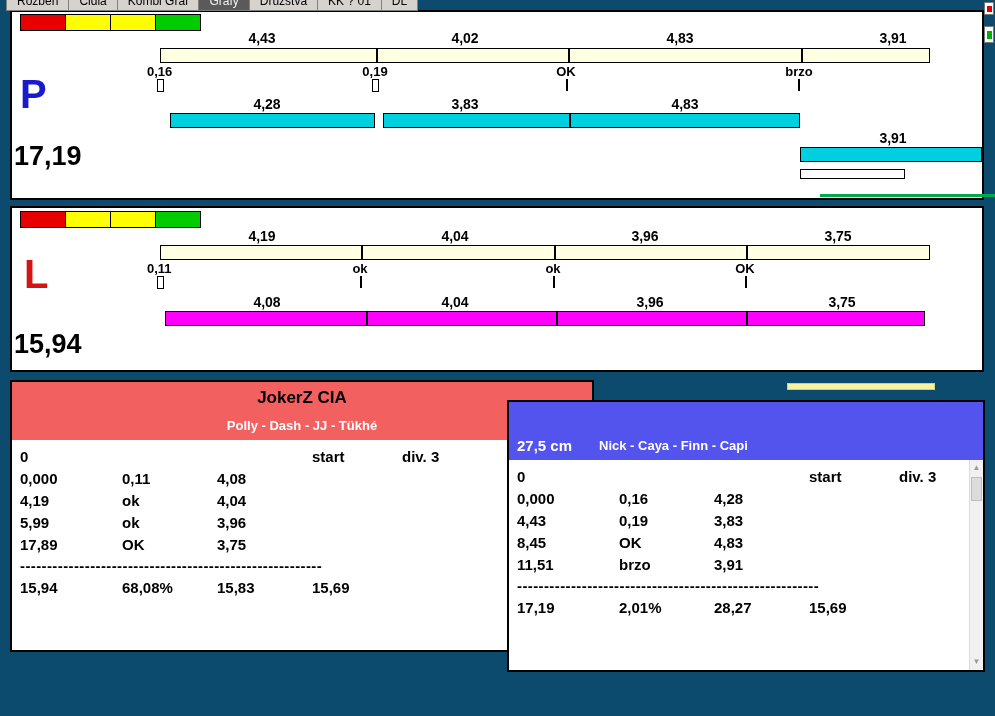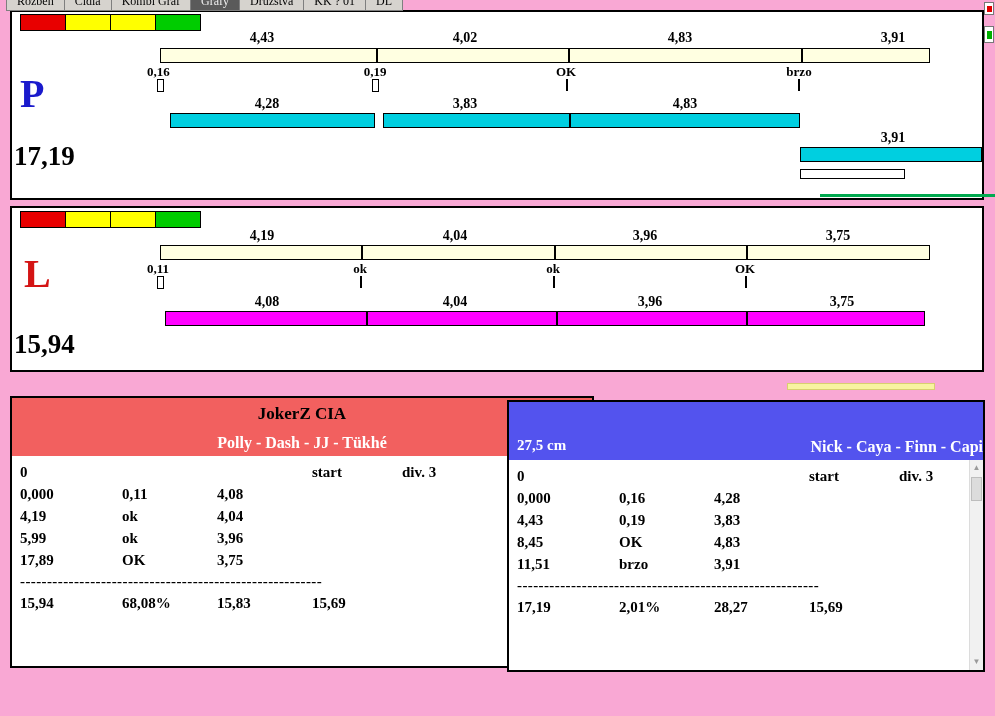--- a/index.html
+++ b/index.html
@@ -1,18 +1,18 @@
 <!DOCTYPE html>
 <html><head>
 <meta charset="utf-8">
 <style>
   *{margin:0;padding:0;box-sizing:border-box}
   html,body{background:#fff}
-  .screen{position:relative;width:995px;height:716px;background:#f9a8d4;overflow:hidden;
-          font-family:Liberation Serif, serif;color:#000}
+  .screen{position:relative;width:995px;height:716px;background:#0c4a6e;overflow:hidden;
+          font-family:Liberation Sans, sans-serif;color:#000}
   .abs{position:absolute}
 
   
   .tabbar{position:absolute;top:-11px;left:6px;height:22px;display:flex;z-index:6}
   .tab{height:22px;line-height:22px;padding:0 10px;font-size:12px;background:#d6d3ce;
        border:1px solid #7f7f7f;border-left:none;white-space:nowrap;cursor:default}
   .tab:first-child{border-left:1px solid #7f7f7f}
   .tab.selected{background:#5a5a5a;color:#f0f0f0}
 
   
@@ -34,21 +34,21 @@
   .letter-p{color:#1a1acc}.letter-l{color:#d41414}
   .lane-total{position:absolute;font-size:27px;font-weight:bold;line-height:28px}
   .white-bar{position:absolute;background:#fff;border:1px solid #000}
   .green-line{position:absolute;left:820px;top:194px;width:175px;height:3px;background:#00a94f}
   .yellow-bar{position:absolute;left:787px;top:383px;width:148px;height:7px;background:#f8f3a0;border:1px solid #d8cf70}
 
   
   .team-header{position:absolute;left:0;top:0;right:0;height:58px}
   .hdr-left{background:#f2605f}.hdr-right{background:#5353ee}
   .team-name{position:absolute;top:6px;left:0;right:0;text-align:center;font-size:17px;font-weight:bold;color:#000}
-  .team-dogs{position:absolute;top:36px;font-size:16px;font-weight:bold;color:#fff;white-space:nowrap}
+  .team-dogs{position:absolute;top:36px;font-size:13px;font-weight:bold;color:#fff;white-space:nowrap}
   .jump-height{position:absolute;top:35px;font-size:15px;font-weight:bold;color:#fff;white-space:nowrap}
   .trow{position:absolute;left:0;right:16px;height:20px;font-weight:bold;font-size:15px}
   .trow span{position:absolute;white-space:nowrap}
   .c1{left:8px}.c2{left:110px}.c3{left:205px}.c4{left:300px}.c5{left:390px}
   .sep{letter-spacing:.4px}
 
   
   .sb{position:absolute;top:58px;bottom:0;right:0;width:14px;background:#f1f1f1;border-left:1px solid #dcdcdc}
   .sb-btn{position:absolute;left:0;width:13px;height:16px;color:#9a9a9a;font-size:8px;text-align:center;line-height:16px;cursor:pointer}
   .sb-up{top:0}.sb-down{bottom:0}
@@ -170,21 +170,21 @@
       <span class="seg-div" style="left:580px"></span>
     </div>
 
     <div class="lane-letter letter-l" style="left:12px;top:46px">L</div>
     <div class="lane-total" style="left:2px;top:122px">15,94</div>
   </div>
 
   <div class="yellow-bar"></div>
 
 
-  <div class="panel" style="left:10px;top:396px;width:584px;height:272px">
+  <div class="panel" style="left:10px;top:380px;width:584px;height:272px">
     <div class="team-header hdr-left">
       <div class="team-name">JokerZ CIA</div>
       <div class="team-dogs" style="left:0;right:0;text-align:center">Polly - Dash - JJ - Tükhé</div>
       <div class="jump-height" style="right:14px">20 cm</div>
     </div>
 
     <div class="trow" style="top:66px">
       <span class="c1">0</span>
       <span class="c4">start</span>
       <span class="c5">div. 3</span>
@@ -222,21 +222,21 @@
     <div class="sb">
       <div class="sb-btn sb-up">▲</div>
       <div class="sb-thumb"></div>
       <div class="sb-btn sb-down">▼</div>
     </div>
   </div>
 
   <div class="panel" style="left:507px;top:400px;width:478px;height:272px">
     <div class="team-header hdr-right">
       <div class="jump-height" style="left:8px">27,5 cm</div>
-      <div class="team-dogs" style="left:90px;right:0;text-align:right">Nick - Caya - Finn - Capi</div>
+      <div class="team-dogs" style="left:90px;right:0;text-align:left">Nick - Caya - Finn - Capi</div>
     </div>
 
     <div class="trow" style="top:66px">
       <span class="c1">0</span>
       <span class="c4">start</span>
       <span class="c5">div. 3</span>
     </div>
     <div class="trow" style="top:88px">
       <span class="c1">0,000</span>
       <span class="c2">0,16</span>

